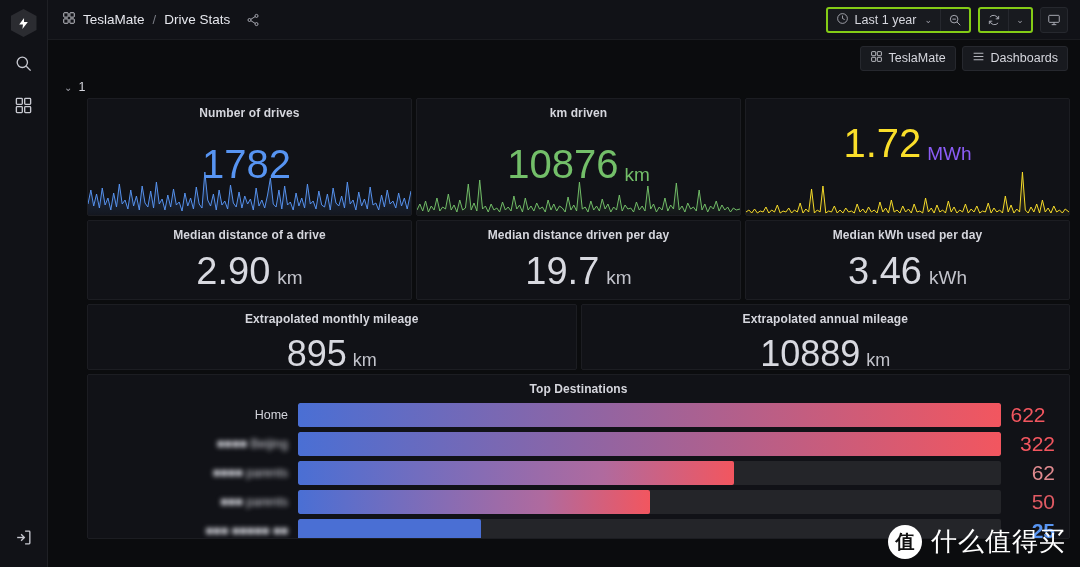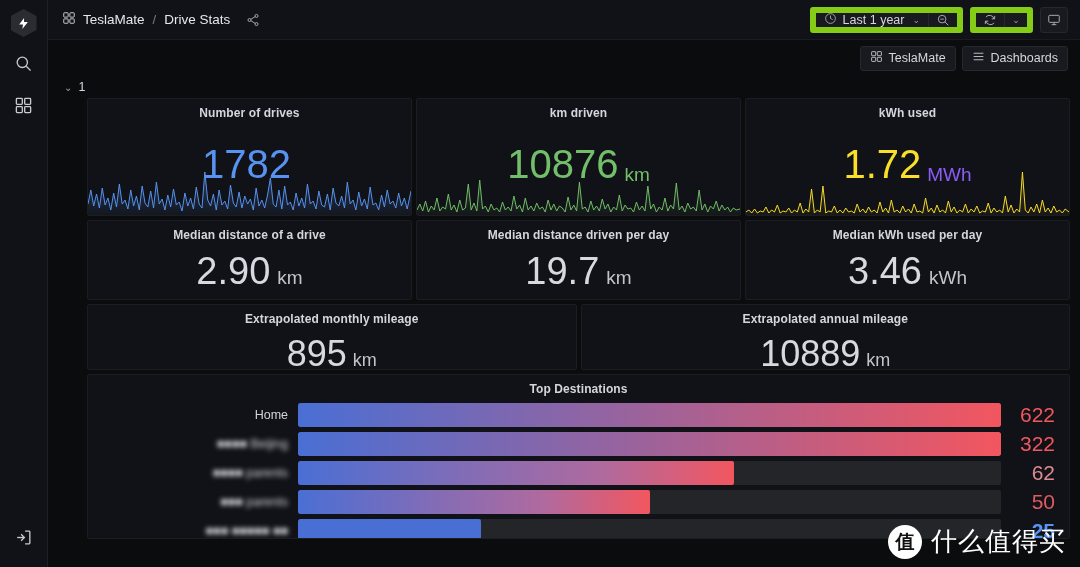--- a/index.html
+++ b/index.html
@@ -49,21 +49,21 @@
     padding: 0 12px 0 14px;
   }
   .crumb { display: flex; align-items: center; gap: 7px; }
   .crumb svg { width: 14px; height: 14px; stroke: #d4d5dc; fill: none; stroke-width: 1.6; }
   .crumb-txt { font-size: 13.5px; color: #e6e7ed; }
   .crumb-sep { font-size: 13px; color: #7b7d86; margin: 0 1px; }
   .crumb-share { margin-left: 9px; display: flex; align-items: center; }
   .crumb-share svg { width: 14px; height: 14px; stroke: #b7b8c1; fill: none; stroke-width: 1.5; }
   .topnav-right { margin-left: auto; display: flex; align-items: center; gap: 7px; }
 
-  .tgrp { display: flex; align-items: center; background: #181a1f; border: 6px solid #84cc16; border-radius: 3px; height: 26px; }
+  .tgrp { display: flex; align-items: center; background: #181a1f; border: 2px solid #84cc16; border-radius: 3px; height: 26px; }
   .tpick { display: flex; align-items: center; gap: 6px; padding: 0 8px; height: 100%; }
   .tpick svg { width: 13px; height: 13px; stroke: #b9bac3; fill: none; stroke-width: 1.5; }
   .tpick-label { font-size: 12.5px; color: #d6d7de; }
   .tpick-caret { font-size: 9px; color: #9b9ca5; margin-left: 2px; }
   .tdiv { width: 1px; height: 100%; background: #26282e; }
   .tzoom { display: flex; align-items: center; justify-content: center; width: 28px; height: 100%; }
   .tzoom svg { width: 14px; height: 14px; stroke: #b9bac3; fill: none; stroke-width: 1.5; }
   .trefresh { display: flex; align-items: center; justify-content: center; width: 28px; height: 100%; }
   .trefresh svg { width: 14px; height: 14px; stroke: #b9bac3; fill: none; stroke-width: 1.5; }
   .tcaret { display: flex; align-items: center; justify-content: center; width: 22px; height: 100%; font-size: 9px; color: #9b9ca5; }
@@ -323,21 +323,20 @@
                       <stop offset="100%" stop-color="#73bf69" stop-opacity=".03"></stop>
                 </linearGradient>
                   </defs>
                 <path d="M0,50 L3,44 L6,51 L9,41 L12,52 L15,46 L18,50 L21,38 L24,51 L27,47 L30,49 L33,34 L36,50 L39,45 L42,52 L45,40 L48,50 L51,48 L54,24 L57,50 L60,43 L63,51 L66,20 L69,49 L72,46 L75,52 L78,44 L81,50 L84,48 L87,52 L90,42 L93,50 L96,47 L99,51 L102,36 L105,49 L108,45 L111,52 L114,38 L117,50 L120,46 L123,51 L126,43 L129,49 L132,47 L135,52 L138,40 L141,50 L144,44 L147,51 L150,46 L153,48 L156,52 L159,37 L162,50 L165,45 L168,51 L171,22 L174,49 L177,47 L180,52 L183,41 L186,50 L189,46 L192,51 L195,39 L198,49 L201,44 L204,52 L207,47 L210,50 L213,35 L216,51 L219,45 L222,49 L225,48 L228,52 L231,42 L234,50 L237,46 L240,51 L243,26 L246,49 L249,44 L252,52 L255,47 L258,50 L261,38 L264,51 L267,45 L270,49 L273,23 L276,50 L279,46 L282,52 L285,43 L288,49 L291,47 L294,51 L297,30 L300,50 L303,44 L306,52 L309,46 L312,49 L315,41 L318,51 L321,45 L324,50 L327,47 L330,52 L333,48 L336,50 L340,49 L340,55 L0,55 Z" fill="url(#gg)"></path>
                 <path d="M0,50 L3,44 L6,51 L9,41 L12,52 L15,46 L18,50 L21,38 L24,51 L27,47 L30,49 L33,34 L36,50 L39,45 L42,52 L45,40 L48,50 L51,48 L54,24 L57,50 L60,43 L63,51 L66,20 L69,49 L72,46 L75,52 L78,44 L81,50 L84,48 L87,52 L90,42 L93,50 L96,47 L99,51 L102,36 L105,49 L108,45 L111,52 L114,38 L117,50 L120,46 L123,51 L126,43 L129,49 L132,47 L135,52 L138,40 L141,50 L144,44 L147,51 L150,46 L153,48 L156,52 L159,37 L162,50 L165,45 L168,51 L171,22 L174,49 L177,47 L180,52 L183,41 L186,50 L189,46 L192,51 L195,39 L198,49 L201,44 L204,52 L207,47 L210,50 L213,35 L216,51 L219,45 L222,49 L225,48 L228,52 L231,42 L234,50 L237,46 L240,51 L243,26 L246,49 L249,44 L252,52 L255,47 L258,50 L261,38 L264,51 L267,45 L270,49 L273,23 L276,50 L279,46 L282,52 L285,43 L288,49 L291,47 L294,51 L297,30 L300,50 L303,44 L306,52 L309,46 L312,49 L315,41 L318,51 L321,45 L324,50 L327,47 L330,52 L333,48 L336,50 L340,49" fill="none" stroke="#73bf69" stroke-width="1"></path>
               </svg>
             </div>
           </div>
 
           <div class="panel p-spark">
-            <div class="ptitle">kWh used</div>
             <div class="pbig">
               <span class="pval" style="color:#fade2a">1.72</span>
               <span class="punit" style="color:#8b5cf6">MWh</span>
             </div>
             <div class="spark">
               <svg viewBox="0 0 340 55" preserveAspectRatio="none">
                 <defs>
                     <linearGradient id="gy" x1="0" y1="0" x2="0" y2="1">
                   <stop offset="0%" stop-color="#fade2a" stop-opacity=".20"></stop>
                       <stop offset="100%" stop-color="#fade2a" stop-opacity=".03"></stop>
@@ -393,21 +392,21 @@
 
         <div class="gridrow">
           <div class="panel p-bars">
             <div class="ptitle">Top Destinations</div>
             <div class="bars" id="bars-host">
                 <div class="barrow">
                   <div class="barlabel">Home</div>
                   <div class="bartrack">
                     <div class="barfill" style="width: 100%; background: linear-gradient(90deg, rgb(74, 111, 212) 0%, rgb(242, 86, 95) 100%, rgb(242, 86, 95) 100%);"></div>
                   </div>
-                  <div class="barval" style="color: rgb(242, 86, 95);">622</div>
+                  <div class="barval" style="color: rgb(242, 86, 95); text-align: center;">622</div>
                 </div>
                 <div class="barrow">
                   <div class="barlabel redacted">■■■■ Beijing</div>
                   <div class="bartrack">
                     <div class="barfill" style="width: 100%; background: linear-gradient(90deg, rgb(74, 111, 212) 0%, rgb(242, 86, 95) 100%, rgb(242, 86, 95) 100%);"></div>
                   </div>
                   <div class="barval" style="color: rgb(242, 86, 95);">322</div>
                 </div>
                 <div class="barrow">
                   <div class="barlabel redacted">■■■■ parents</div>

